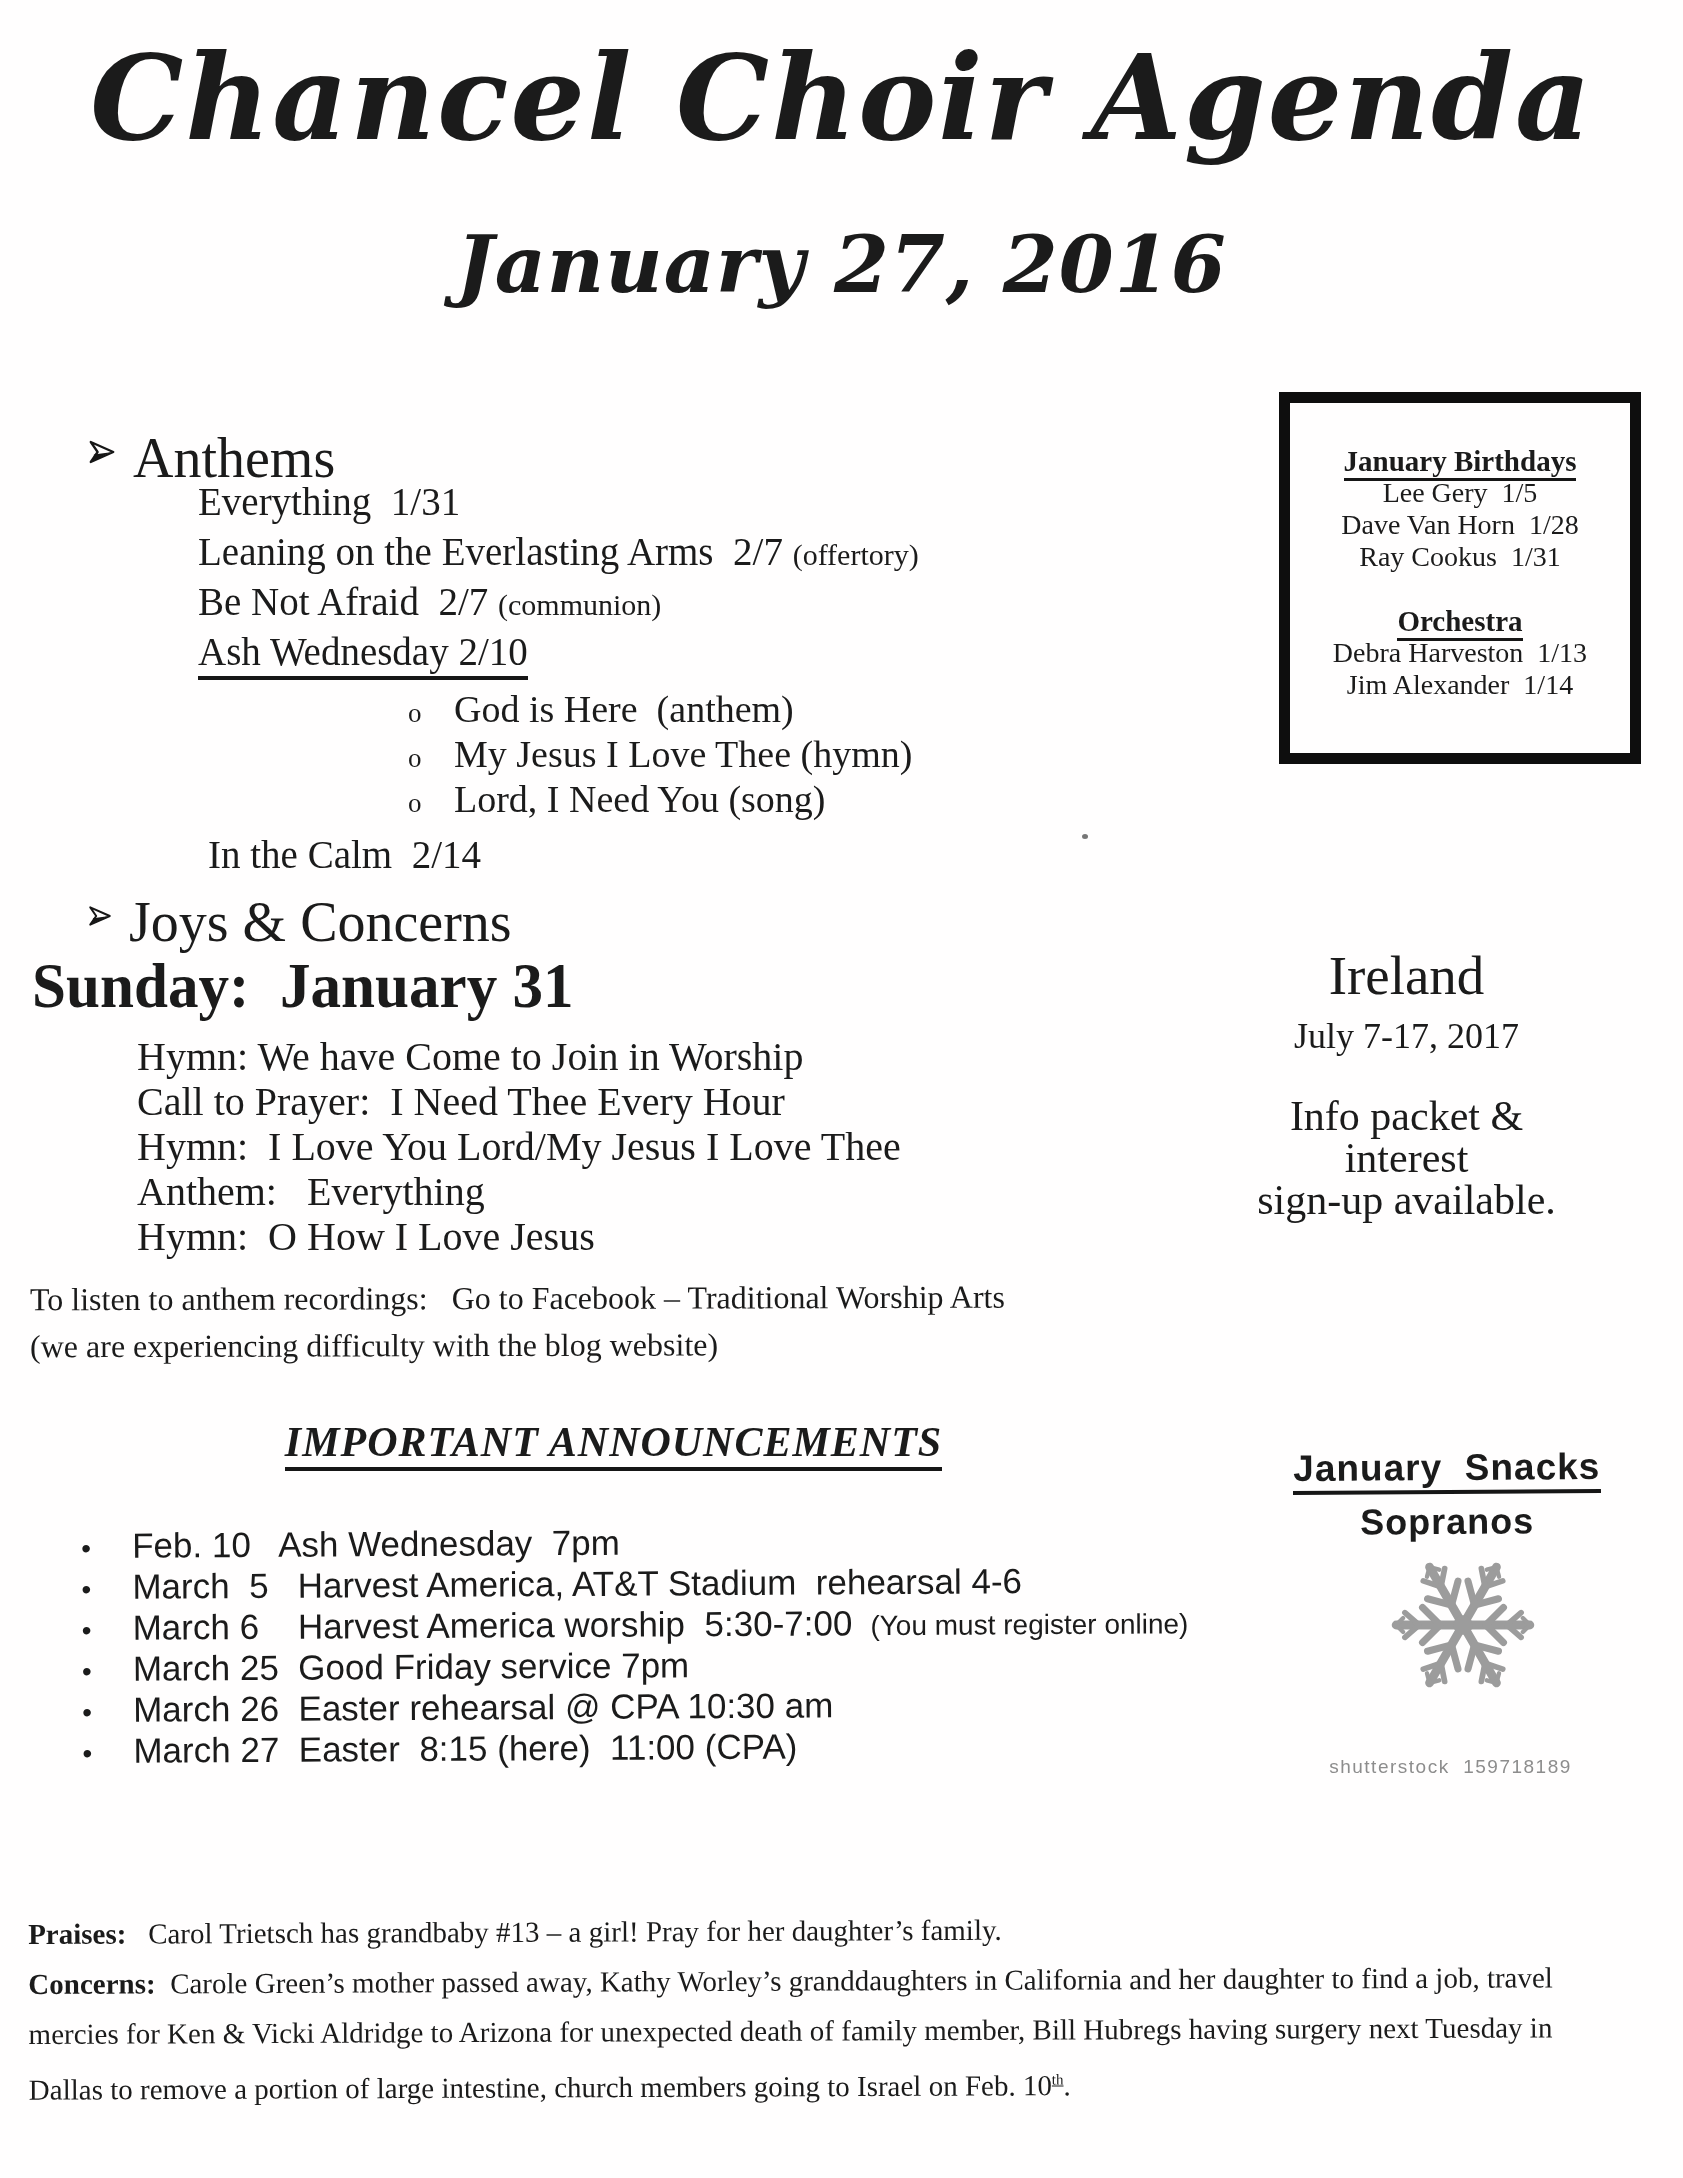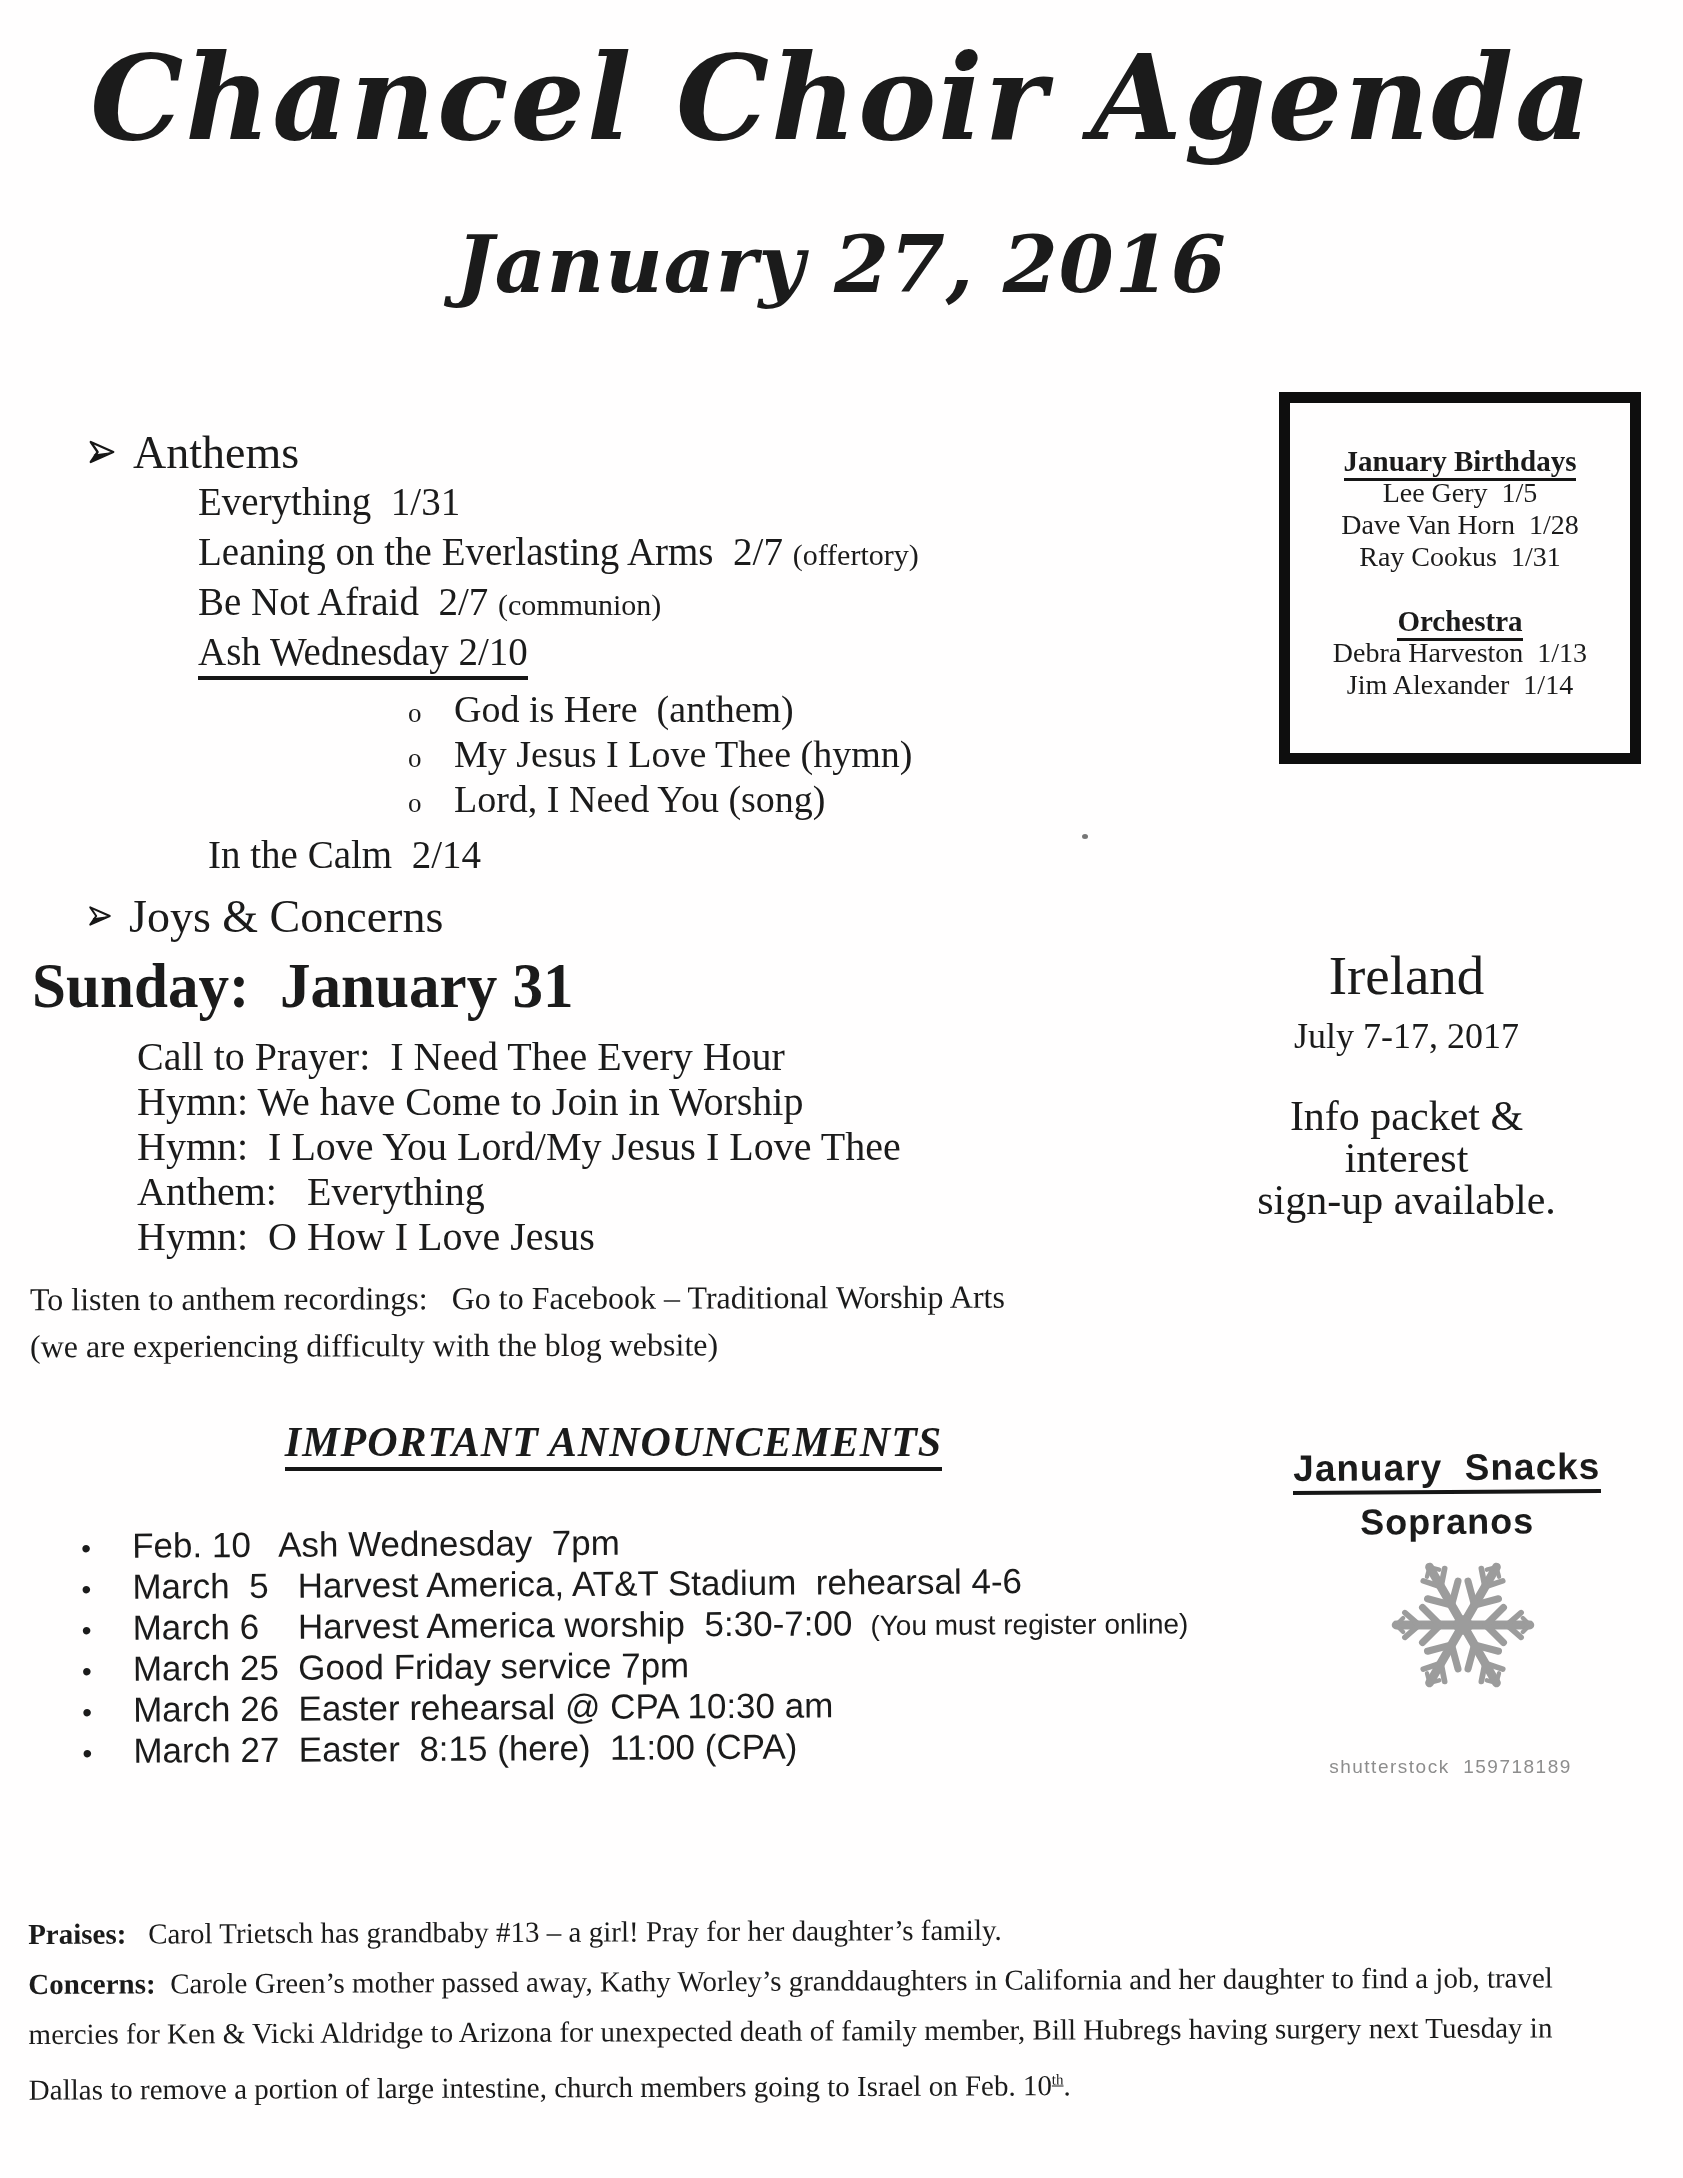--- a/index.html
+++ b/index.html
@@ -10,21 +10,21 @@
   #page [data-bind]{white-space:pre-wrap;}
   .abs{position:absolute;}
   .center{text-align:center;font-family:Liberation Serif, serif;}
   .sans{font-family:"Liberation Sans",sans-serif;}
   .script{font-family:"DejaVu Serif",serif;font-style:italic;font-weight:700;}
 
   .title1{top:34px;left:0;width:1683px;font-size:117px;line-height:1.1;letter-spacing:2px;}
   .title2{top:222px;left:0;width:1683px;font-size:79px;line-height:1.1;letter-spacing:1px;}
 
   .agenda{left:87px;top:426px;font-size:39px;}
-  .sec-row{display:flex;align-items:baseline;height:51px;font-size:46px;}
+  .sec-row{display:flex;align-items:baseline;height:51px;font-size:56px;}
   .arrow-ic{width:30px;height:30px;margin-right:16px;align-self:center;flex:0 0 auto;}
   .agenda .items{margin-left:111px;}
   .agenda .item{height:50px;line-height:50px;}
   .agenda .note{font-size:30px;}
   .ul{border-bottom:4px solid #161616;padding-bottom:3px;}
   .agenda .subs{margin-left:210px;margin-top:10px;font-size:38px;}
   .agenda .sub{height:45px;line-height:45px;display:flex;align-items:baseline;}
   .circ{display:inline-block;width:46px;font-size:27px;}
   .calm{margin-top:8px;margin-left:10px;}
   .joys{margin-top:10px;}
@@ -122,22 +122,22 @@
     <div data-bind="birthdays_box.entries.1">Dave Van Horn  1/28</div>
     <div data-bind="birthdays_box.entries.2">Ray Cookus  1/31</div>
     <div class="gap"></div>
     <div class="hd"><span data-bind="birthdays_box.orchestra_title">Orchestra</span></div>
     <div data-bind="birthdays_box.orchestra_entries.0">Debra Harveston  1/13</div>
     <div data-bind="birthdays_box.orchestra_entries.1">Jim Alexander  1/14</div>
   </div>
 
   <div class="abs sun-head" data-bind="sunday.heading">Sunday:  January 31</div>
   <div class="abs sun-lines">
+    <div data-bind="sunday.lines.0">Hymn: We have Come to Join in Worship</div>
     <div data-bind="sunday.lines.1">Call to Prayer:  I Need Thee Every Hour</div>
-    <div data-bind="sunday.lines.0">Hymn: We have Come to Join in Worship</div>
     <div data-bind="sunday.lines.2">Hymn:  I Love You Lord/My Jesus I Love Thee</div>
     <div data-bind="sunday.lines.3">Anthem:   Everything</div>
     <div data-bind="sunday.lines.4">Hymn:  O How I Love Jesus</div>
   </div>
 
   <div class="abs ireland center">
     <div class="t" data-bind="ireland.title">Ireland</div>
     <div class="d" data-bind="ireland.dates">July 7-17, 2017</div>
     <div class="sp"></div>
     <div class="i" data-bind="ireland.info_line1">Info packet &amp; interest</div>

